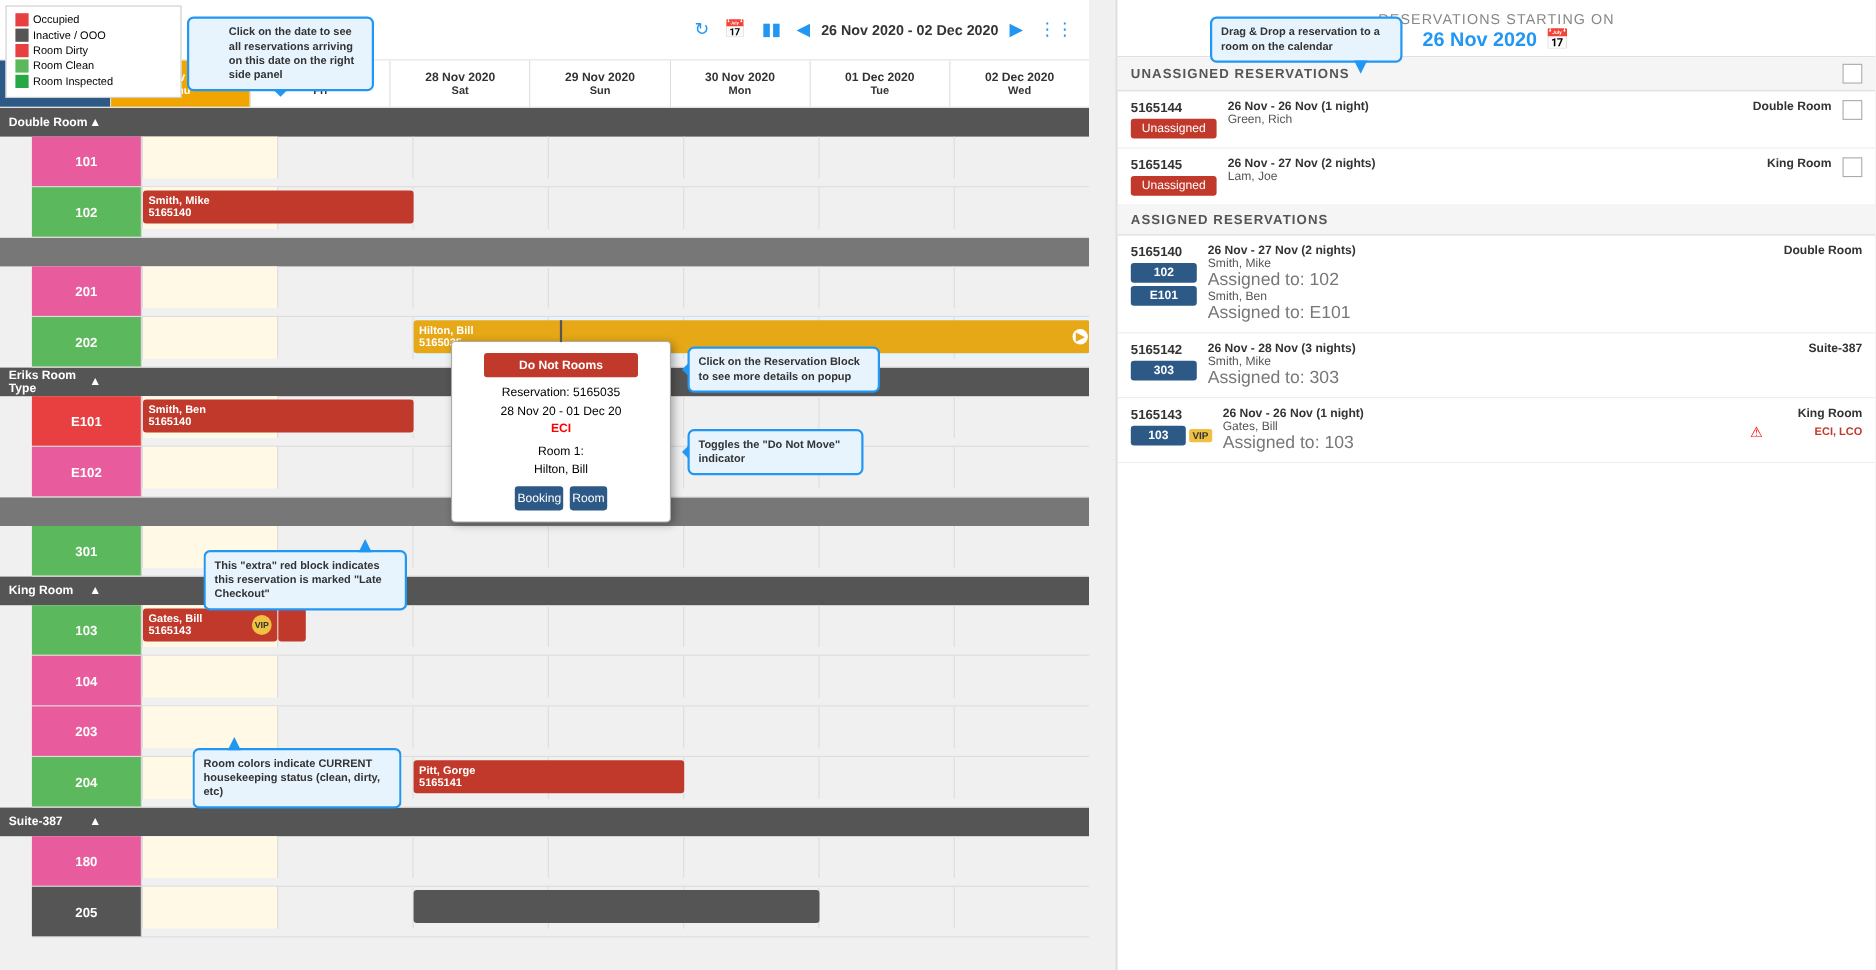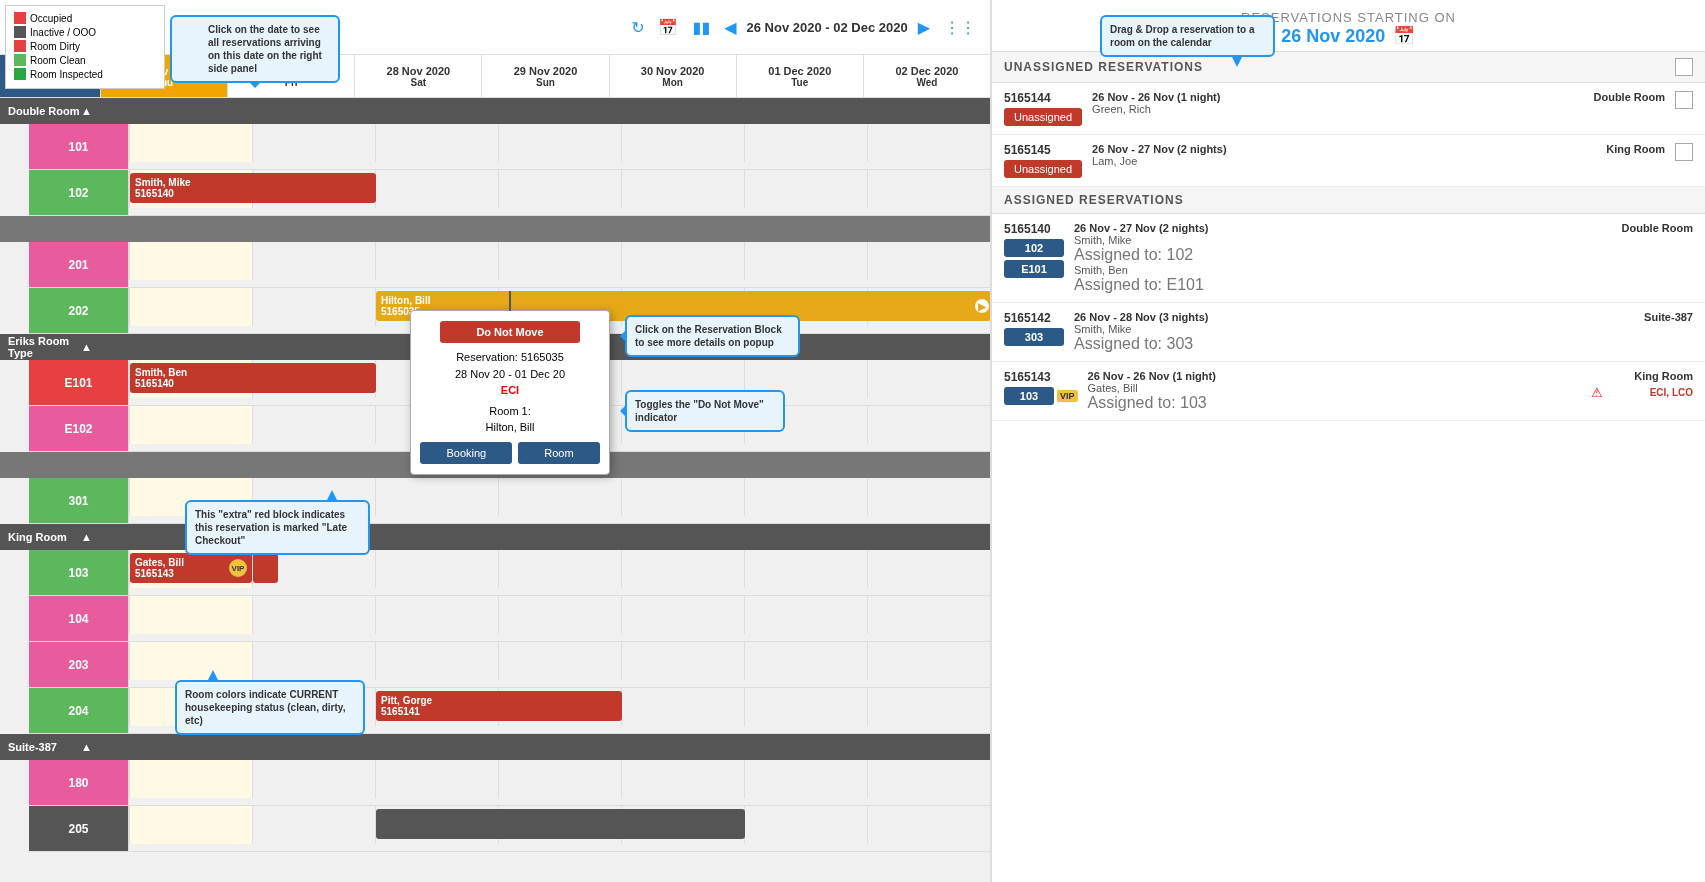--- a/index.html
+++ b/index.html
@@ -205,21 +205,21 @@
       width: 140px;
       text-align: center;
     }
     .popup-info { margin-bottom: 6px; line-height: 1.5; text-align: center; }
     .popup-info .eci { color: red; font-weight: bold; }
     .popup-buttons { display: flex; gap: 6px; justify-content: center; }
     .popup-btn {
       background: #2d5986;
       color: white;
       border: none;
-      padding: 5px 26px;
+      padding: 5px 2px;
       border-radius: 3px;
       cursor: pointer;
       font-size: 11px;
       text-align: right;
     }
 
     
     .right-panel {
       width: 715px;
       background: white;
@@ -327,21 +327,21 @@
       justify-content: center;
       font-size: 10px;
       color: #e6a817;
     }
 
     .calendar-scroll { overflow-y: auto; max-height: calc(882px - 55px - 42px); }
   </style>
 </head>
 <body>
 
-<div style="position:relative; width:1705px; height:882px; overflow:hidden; display:flex;">
+<div style="position:relative; width:1705px; height:882px; overflow:hidden; display:flex;gap:24px;">
 
   <div class="legend">
     <div class="legend-item">
       <span class="legend-color" style="background:#e84040;"></span>
       <span>Occupied</span>
     </div>
     <div class="legend-item">
       <span class="legend-color" style="background:#555;"></span>
       <span>Inactive / OOO</span>
     </div>
@@ -643,21 +643,21 @@
         <div class="day-cell"></div>
         <div class="day-cell"></div>
         <div class="day-cell"></div>
         <div class="day-cell"></div>
       </div>
 
     </div>
   </div>
 
   <div class="popup-overlay" style="position:absolute; left:410px; top:310px; z-index:500;">
-    <button class="popup-dnm-btn">Do Not Move</button>
+    <button class="popup-dnm-btn">Do Not Rooms</button>
     <div class="popup-info">
       <div>Reservation: 5165035</div>
       <div>28 Nov 20 - 01 Dec 20</div>
       <div class="eci" style="color:red;font-weight:bold;">ECI</div>
       <div style="margin-top:4px;">
         <span>Room 1:</span><br>
         <span>Hilton, Bill</span>
       </div>
     </div>
     <div class="popup-buttons">

